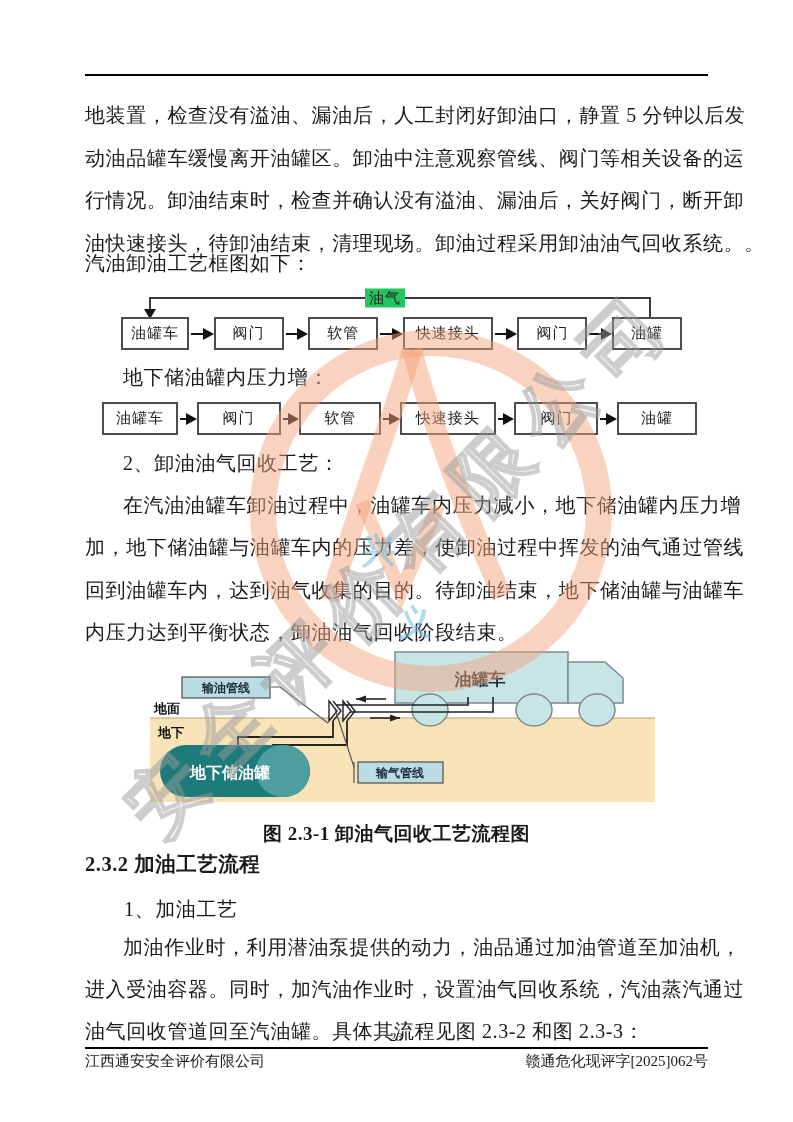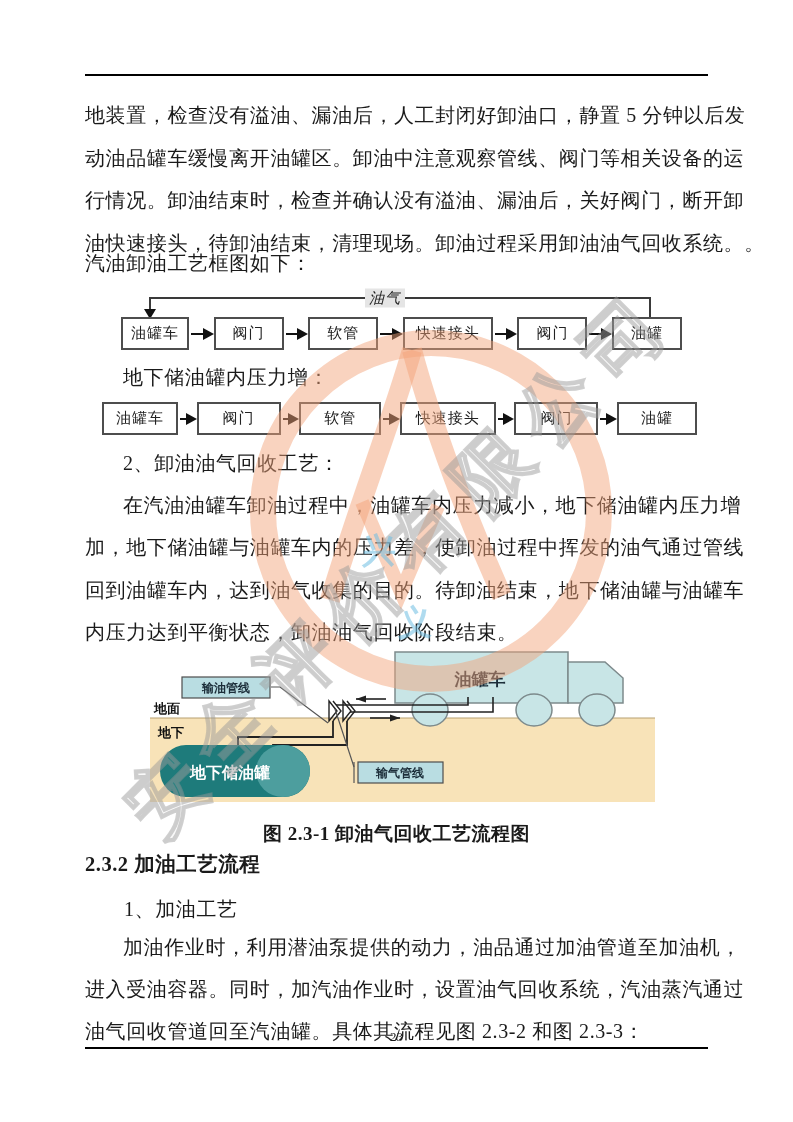--- a/index.html
+++ b/index.html
@@ -33,23 +33,22 @@
     content:"";position:absolute;right:-2px;top:-5px;
     border-left:11px solid #111;border-top:6px solid transparent;border-bottom:6px solid transparent;
   }
   .retline-h{height:2px;background:#3a3a3a;}
   .retline-v{width:2px;background:#3a3a3a;}
   .ret-arrowhead{
     width:0;height:0;border-top:10px solid #111;
     border-left:6px solid transparent;border-right:6px solid transparent;
   }
   .ret-label{
-    font-size:15px;letter-spacing:1px;color:#222;background:#e5e5e5;padding:0 4px;
+    font-size:15px;letter-spacing:1px;color:#222;background:#22c55e;padding:0 4px;
     transform:translate(-50%,-50%);
-    font-style:italic;
   }
 
   
   .fig-caption{top:821px;left:0;width:793px;text-align:center;font-weight:bold;font-size:19px;letter-spacing:.5px;}
   .sec-heading{top:850px;left:85px;font-weight:bold;font-size:20.5px;letter-spacing:.5px;}
   .sub-heading{top:896px;left:124px;font-size:20px;letter-spacing:.6px;}
 
   
   .page-number{top:1029px;left:0;width:793px;text-align:center;font-size:13px;}
   .footer-rule{top:1047px;left:85px;width:623px;height:2px;background:#000;}
@@ -178,20 +177,24 @@
   <div class="abs txt fig-caption">图 2.3-1 卸油气回收工艺流程图</div>
 
   <div class="abs txt sec-heading">2.3.2 加油工艺流程</div>
   <div class="abs txt sub-heading">1、加油工艺</div>
   <div class="abs bodyline txt" style="top:936px;left:123px;">加油作业时，利用潜油泵提供的动力，油品通过加油管道至加油机，</div>
   <div class="abs bodyline txt" style="top:978px;left:85px;">进入受油容器。同时，加汽油作业时，设置油气回收系统，汽油蒸汽通过</div>
   <div class="abs bodyline txt" style="top:1020px;left:85px;">油气回收管道回至汽油罐。具体其流程见图 2.3-2 和图 2.3-3：</div>
 
   <div class="abs txt page-number">23</div>
   <div class="abs footer-rule"></div>
+  <div class="abs footer-row">
+    <span class="txt">江西通安安全评价有限公司</span>
+    <span class="txt">赣通危化现评字[2025]062号</span>
+  </div>
 
   <div class="abs wm" style="left:0;top:0;width:793px;height:1122px;">
     <div class="abs wm-ring"></div>
     <svg class="abs" style="left:0;top:0;" width="793" height="1122" viewBox="0 0 793 1122">
       <g fill="none" stroke="rgba(243,163,122,0.5)">
         <path d="M330,600 C360,500 392,420 412,350" stroke-width="20"></path>
         <path d="M412,350 C433,428 468,520 502,596" stroke-width="20"></path>
         <path d="M362,502 L401,592 L438,506" stroke-width="14"></path>
       </g>
     </svg>

